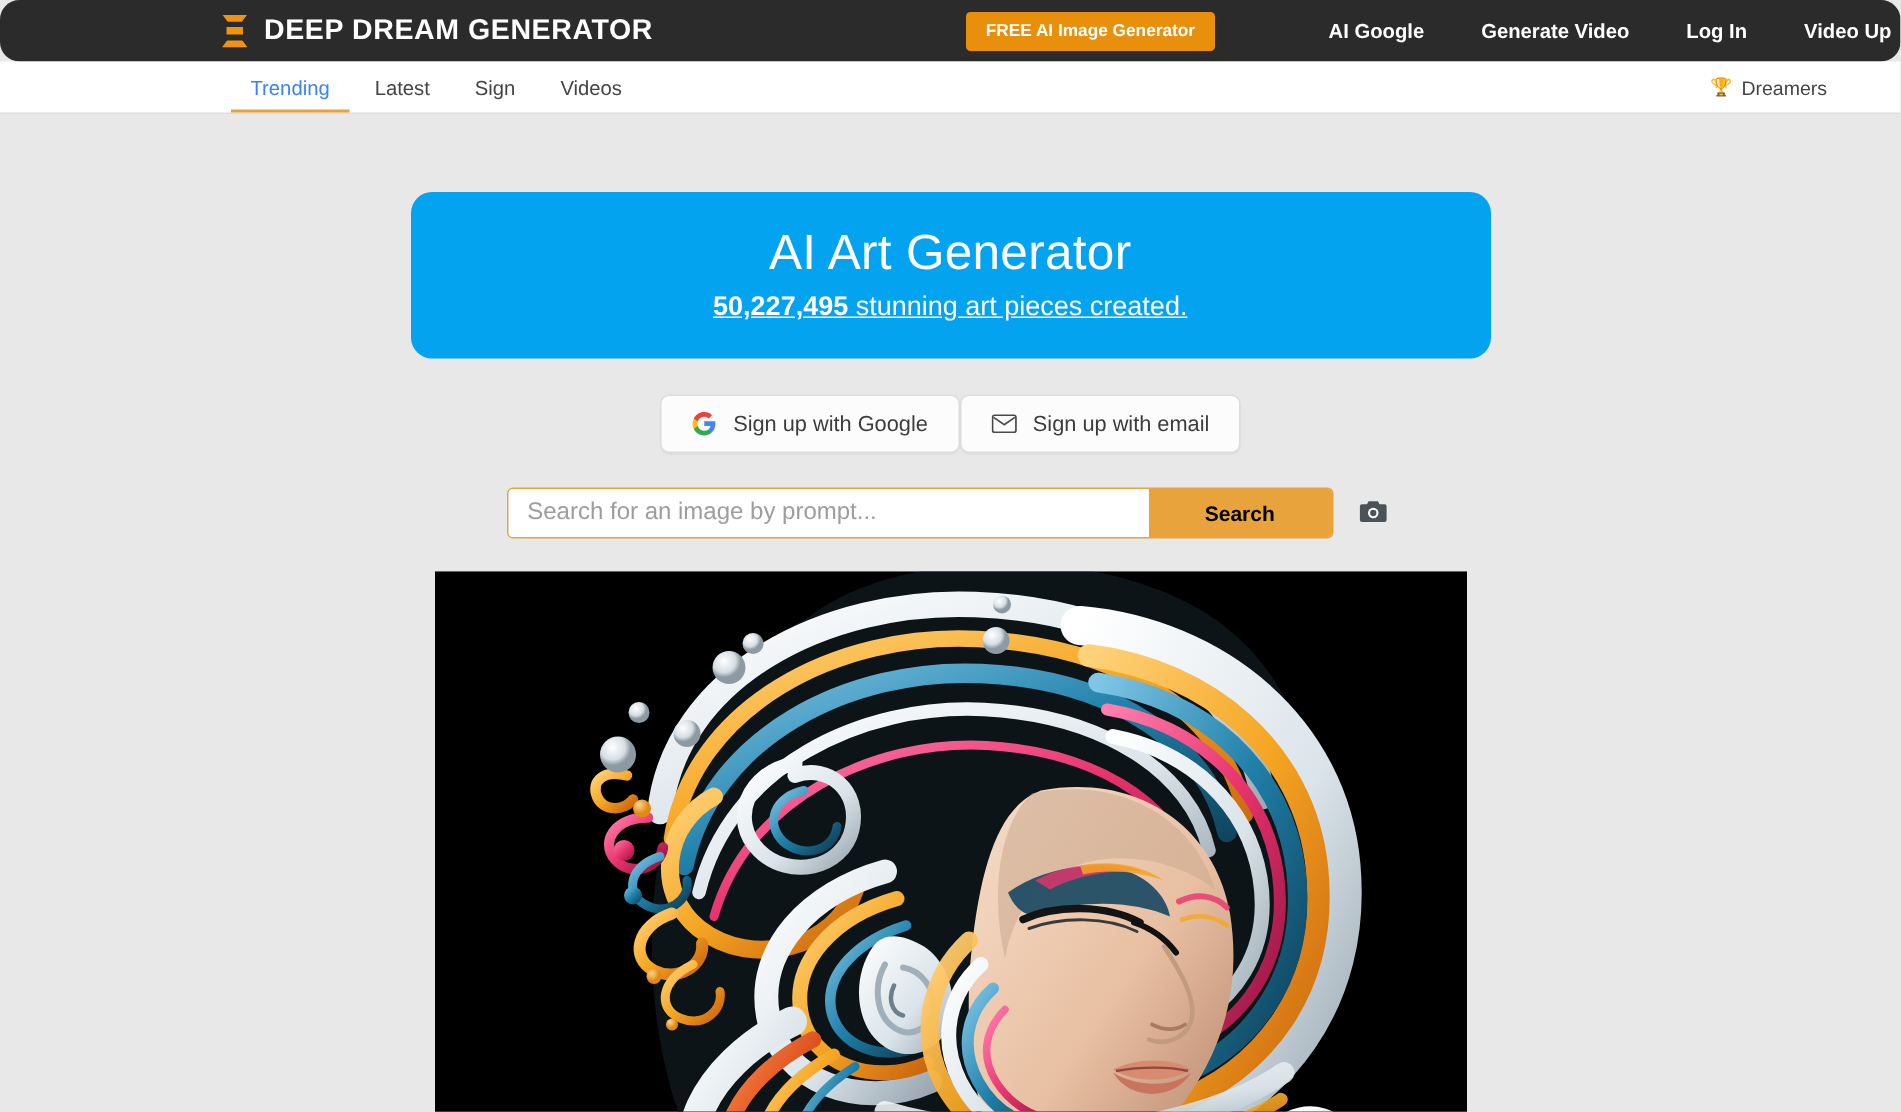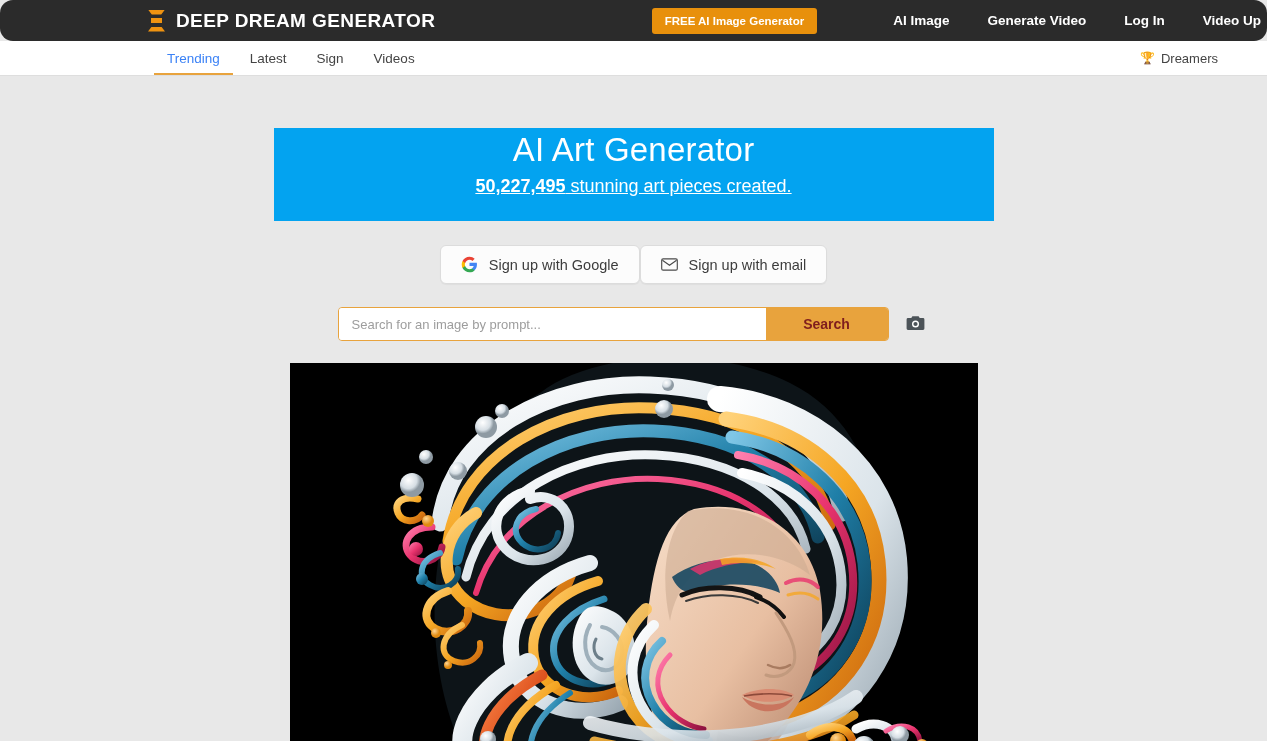--- a/index.html
+++ b/index.html
@@ -113,22 +113,22 @@
     text-decoration: none;
     cursor: pointer;
   }
   .trophy { font-size: 12px; color: #d8941f; line-height: 1; }
 
   
   .hero {
     width: 720px;
     margin: 52px auto 0;
     background: #03a3f0;
-    border-radius: 0;
-    padding: 4px 0 24px;
+    border-radius: 14px;
+    padding: 22px 0 24px;
     text-align: center;
   }
   .hero h1 {
     color: #ffffff;
     font-size: 33px;
     font-weight: normal;
     letter-spacing: 0.2px;
     line-height: 1.1;
   }
   .hero .sub {
@@ -176,31 +176,31 @@
     border: 1px solid #e8a33d;
     border-radius: 4px;
     overflow: hidden;
     height: 34px;
   }
   .search-input {
     width: 427px;
     border: none;
     outline: none;
     padding: 0 13px;
-    font-size: 13px;
+    font-size: 16px;
     color: #444;
     background: #ffffff;
     font-family: "Liberation Sans", sans-serif;
   }
   .search-input::placeholder { color: #9d9d9d; }
   .search-btn {
     width: 122px;
     background: #e8a33d;
     border: none;
-    color: #7f1d1d;
+    color: #000000;
     font-size: 14px;
     font-weight: bold;
     cursor: pointer;
     font-family: "Liberation Sans", sans-serif;
   }
   .cam-btn {
     width: 28px; height: 26px;
     background: #e8e8e8;
     border: none;
     display: flex; align-items: center; justify-content: center;
@@ -227,21 +227,21 @@
   <div class="brand">
     <span class="logo-mark">
       <i class="b1"></i>
         <i class="b2"></i>
         <i class="b3"></i>
     </span>
     <span class="brand-title">DEEP DREAM GENERATOR</span>
   </div>
   <div class="topnav">
     <button class="cta-btn">FREE AI Image Generator</button>
-    <a href="#">AI Image</a>
+    <a href="#">AI Google</a>
     <a href="#">Generate Video</a>
     <a href="#">Log In</a>
     <a href="#">Video Up</a>
   </div>
 </div>
 
 <div class="subnav">
   <div class="subnav-left">
     <a href="#" class="subnav-item active">Trending</a>
     <a href="#" class="subnav-item">Latest</a>

